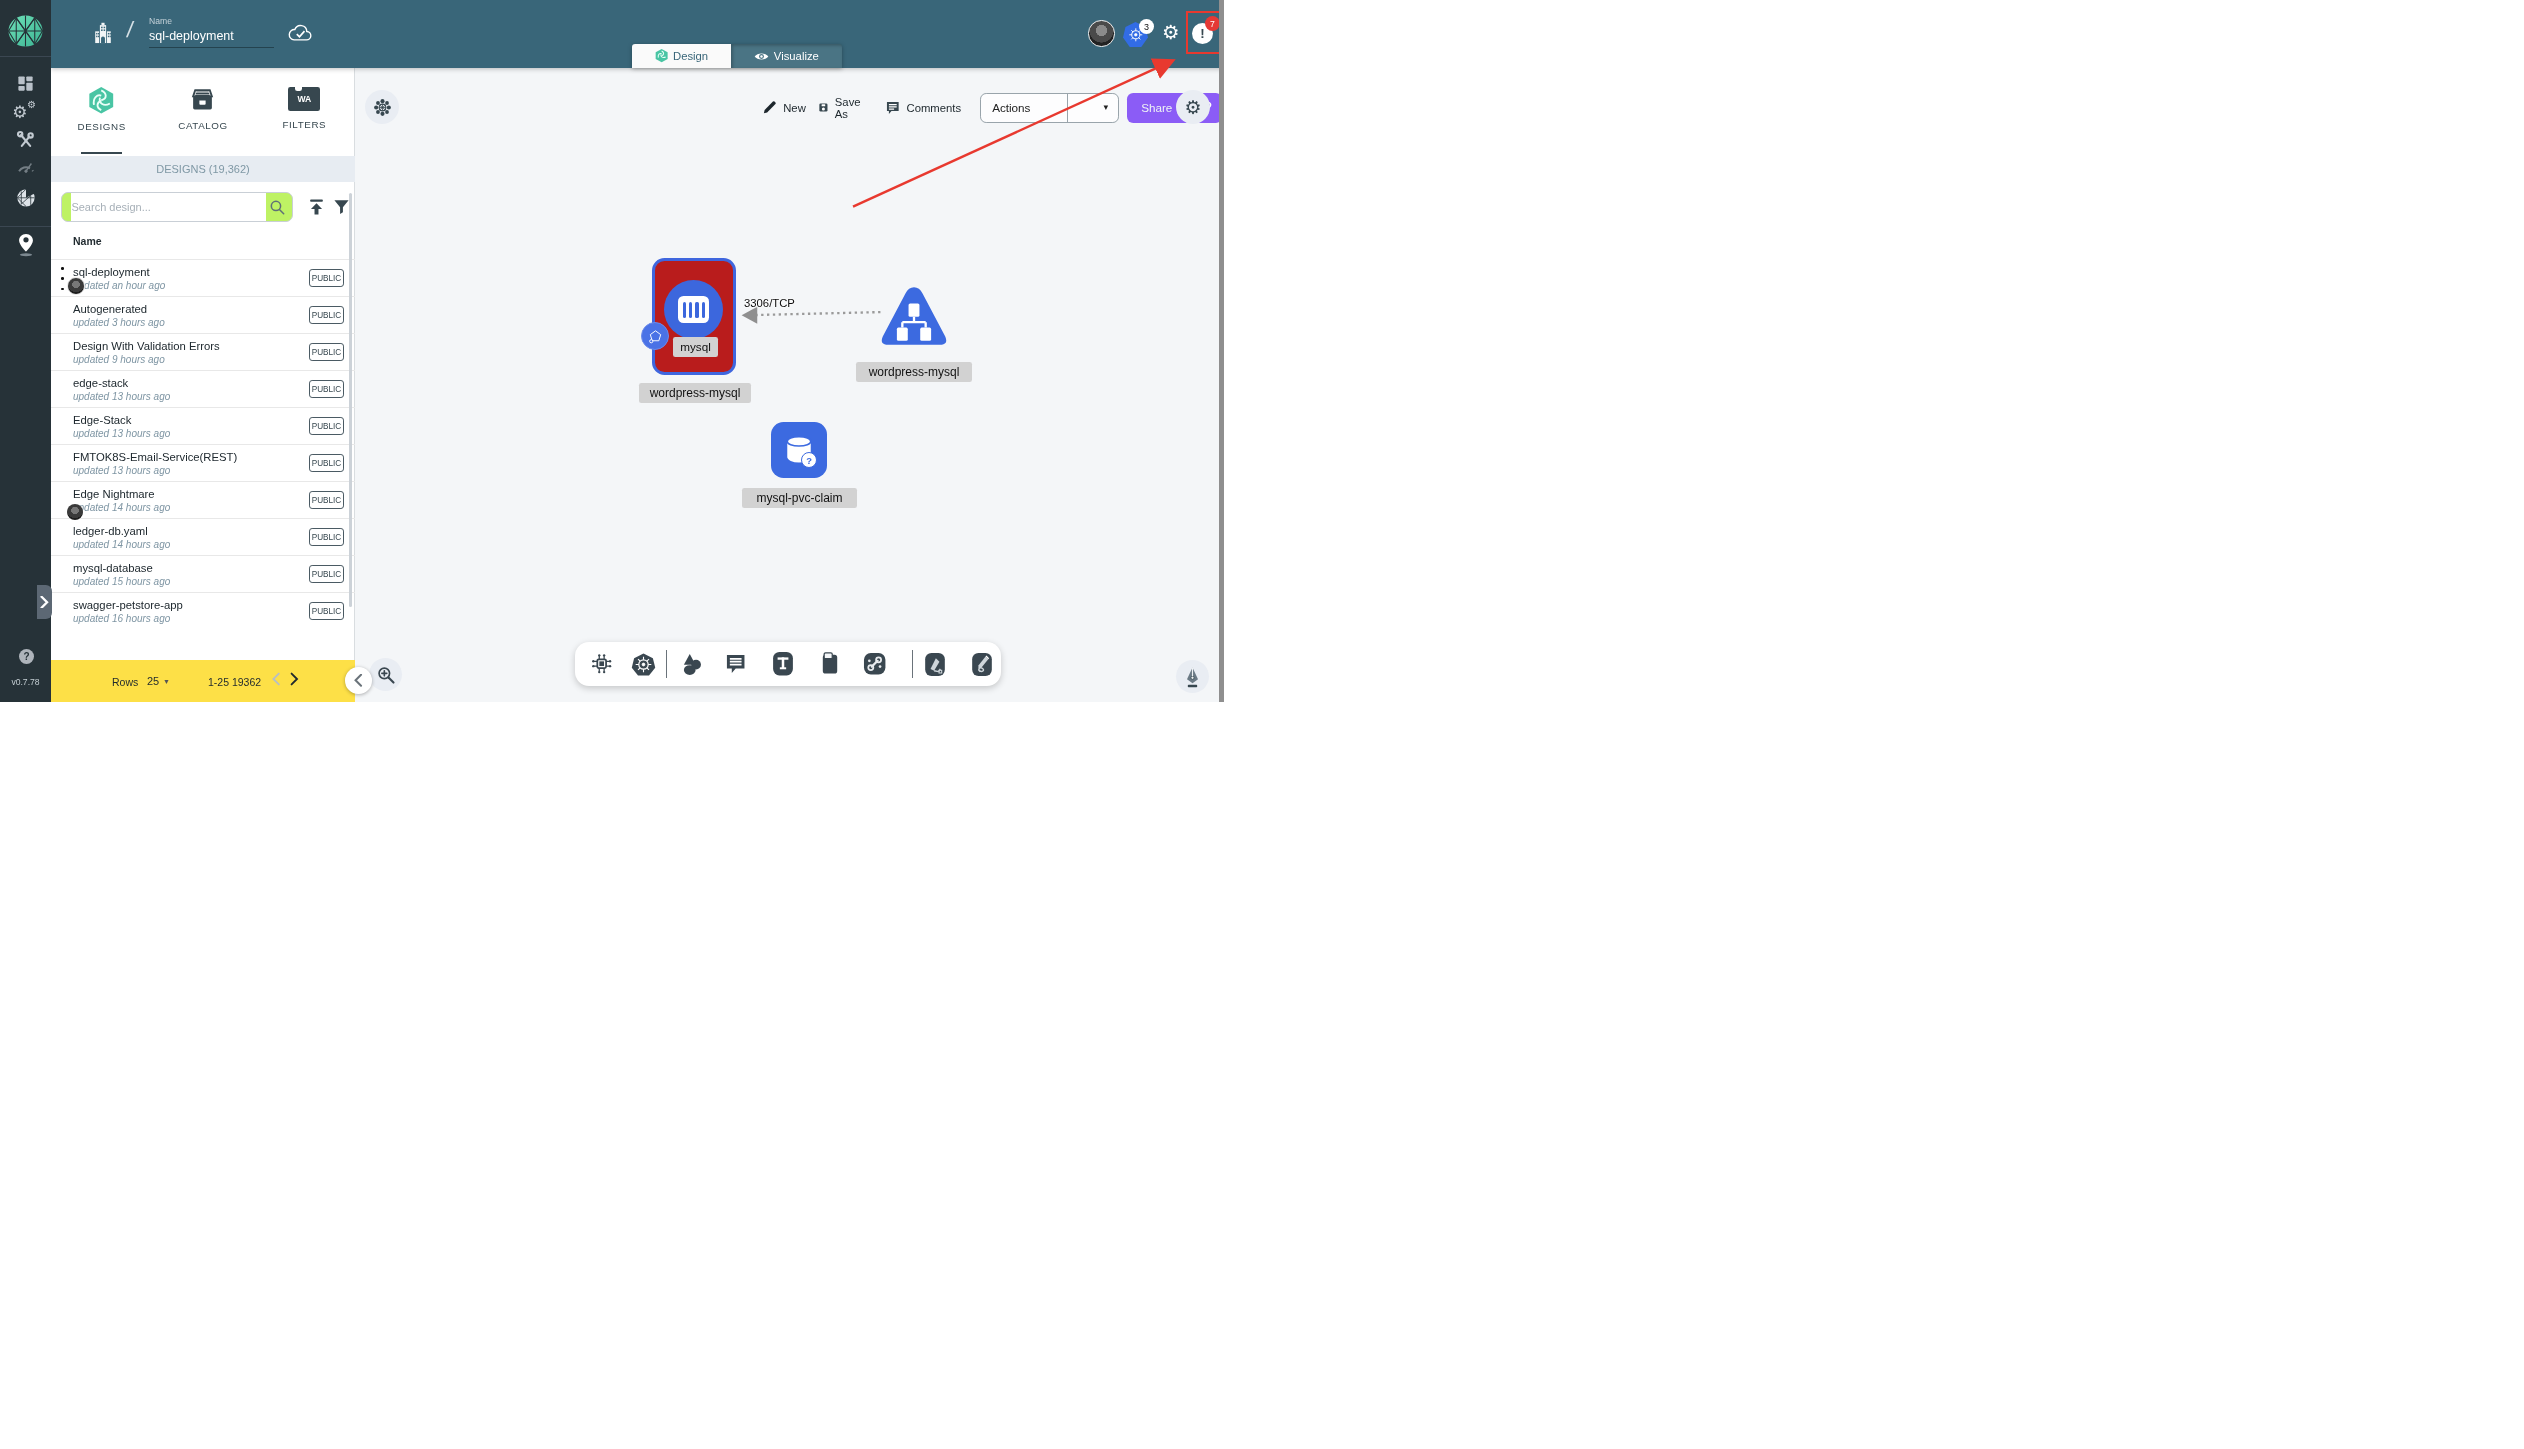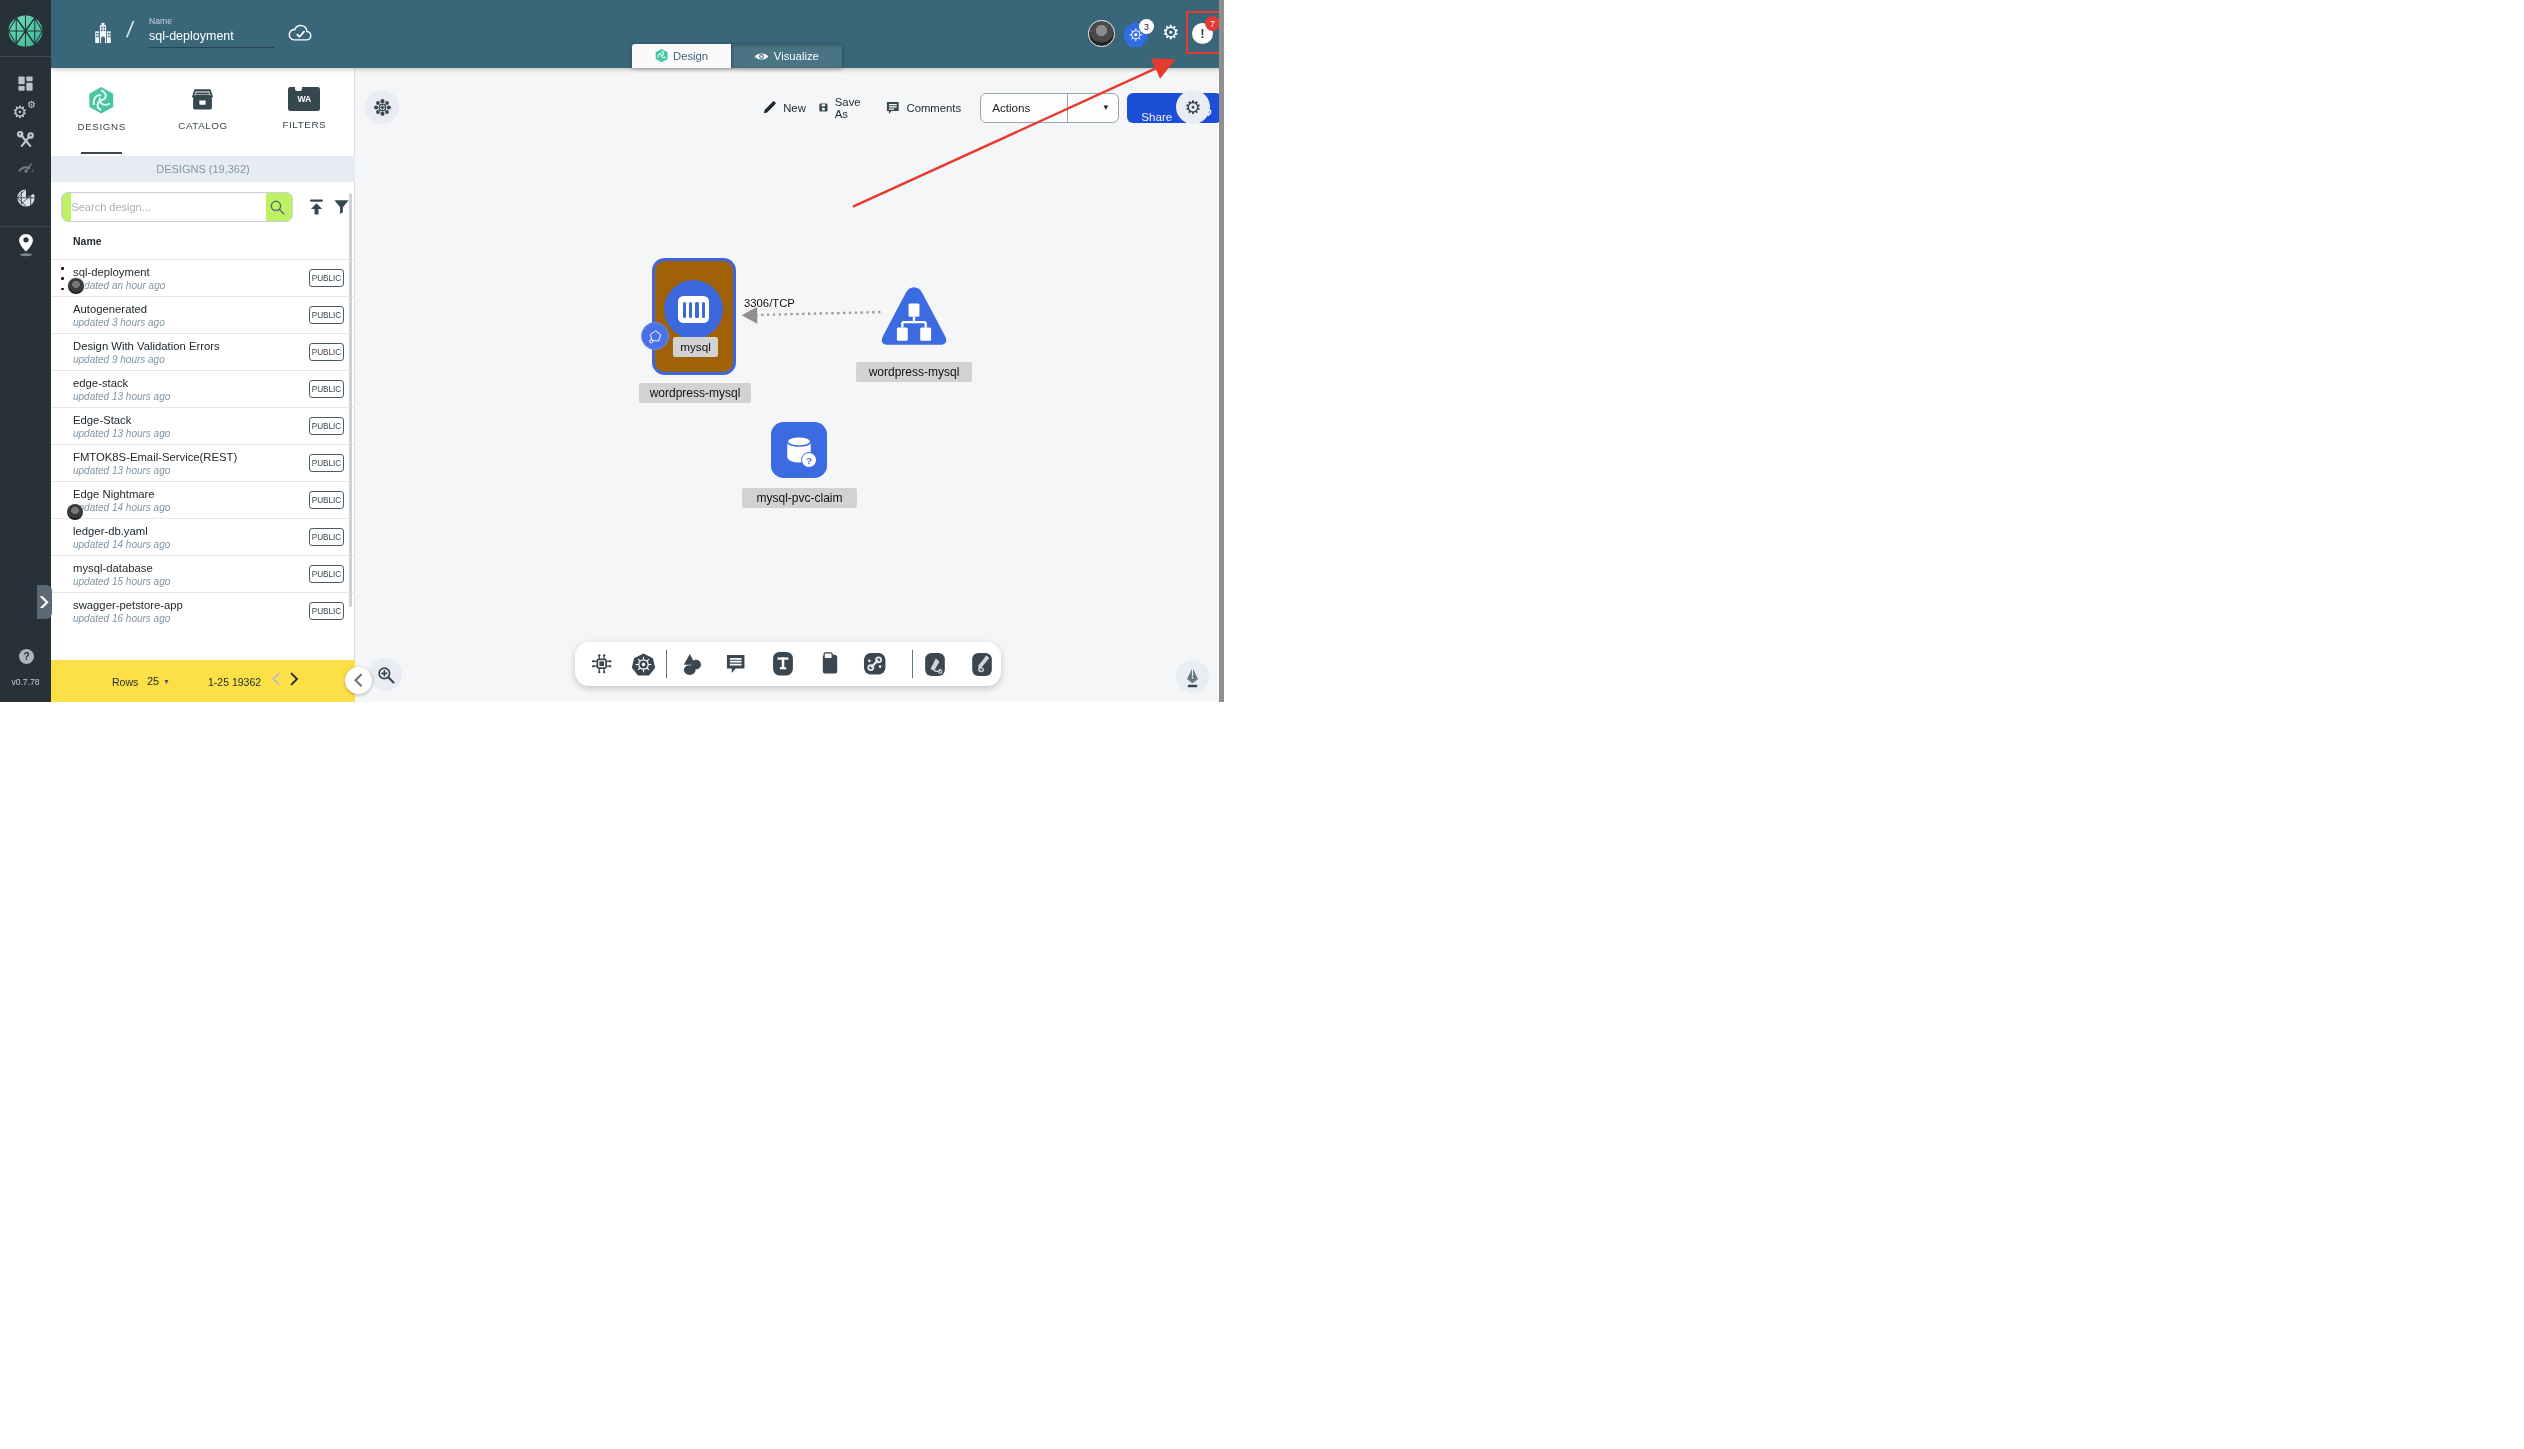--- a/index.html
+++ b/index.html
@@ -87,27 +87,27 @@
   .zoom-btn { left:13.3px; top:590px; width:33px; height:33px; }
   .pen-btn  { right:10px; top:592px; width:33px; height:33px; }
   .gear-btn { left:820px; top:22px; width:34px; height:34px; color:#37474f; font-size:19px; font-family:"DejaVu Sans",sans-serif; }
 
   .cv-toolbar { position:absolute; left:406px; top:24px; height:31px; display:flex; align-items:center; }
   .tb-item { display:flex; align-items:center; gap:6.2px; cursor:pointer; color:#1c262c; font-size:11.3px; }
   .actions-btn { display:flex; align-items:center; height:30px; border:1px solid #99a4ab; border-radius:6.2px; background:#fdfdfe; cursor:pointer;gap:26px; }
   .actions-btn .atxt { padding:0 11px; font-size:11.7px; color:#222; }
   .actions-btn .adiv { width:0.8px; height:30px; background:#99a4ab; }
   .actions-btn .acar { padding:0 7.8px; font-size:7.8px; color:#222; }
-  .share-btn { display:flex; align-items:flex-end; height:30px; border-radius:6.2px; background:#1d4ed8; cursor:pointer; }
+  .share-btn { display:flex; align-items:center; height:30px; border-radius:6.2px; background:#8b5cf6; cursor:pointer; }
   .share-btn .stxt { padding:0 14px; font-size:11.7px; color:#eef3f5; }
   .share-btn .sdiv { width:0.8px; height:30px; background:rgba(255,255,255,.4); }
   .share-btn .slnk { padding:0 9.4px; display:flex; align-items:center; }
 
   
-  .node-compound { position:absolute; left:296px; top:190px; width:84px; height:117px; border:3.1px solid #3f66de; border-radius:12.5px; background:#a16207; cursor:pointer; }
+  .node-compound { position:absolute; left:296px; top:190px; width:84px; height:117px; border:3.1px solid #3f66de; border-radius:12.5px; background:#b91c1c; cursor:pointer; }
   .node-circle { position:absolute; left:9.4px; top:19px; width:59px; height:59px; border-radius:50%; background:#3c67dd; }
   .cont-ic { position:absolute; left:14px; top:16.4px; width:31px; height:27px; background:#fff; border-radius:5.5px; display:flex; align-items:center; justify-content:center; gap:3.1px; }
   .cont-ic i { width:3.1px; height:15.6px; background:#3c67dd; border-radius:1.6px; }
   .chip { background:#d2d2d2; border-radius:2.3px; color:#111; display:flex; align-items:center; justify-content:center; }
   .chip-mysql { position:absolute; left:18px; top:76px; width:45px; height:19.5px; font-size:11.7px; }
   .dep-badge { position:absolute; left:-14px; top:61px; width:28px; height:28px; border-radius:50%; background:#4a72e6; border:1.6px solid #6b8bea; display:flex; align-items:center; justify-content:center; }
   .chip-wp1 { position:absolute; left:283px; top:315px; width:112px; height:20px; font-size:12px; }
   .svc-node { position:absolute; left:523px; top:215px; width:70px; height:69px; cursor:pointer; }
   .chip-wp2 { position:absolute; left:500px; top:294px; width:116px; height:20px; font-size:12px; }
   .pvc-node { position:absolute; left:415px; top:354px; width:56px; height:56px; border-radius:12.5px; background:#3c6ae0; display:flex; align-items:center; justify-content:center; cursor:pointer; }

